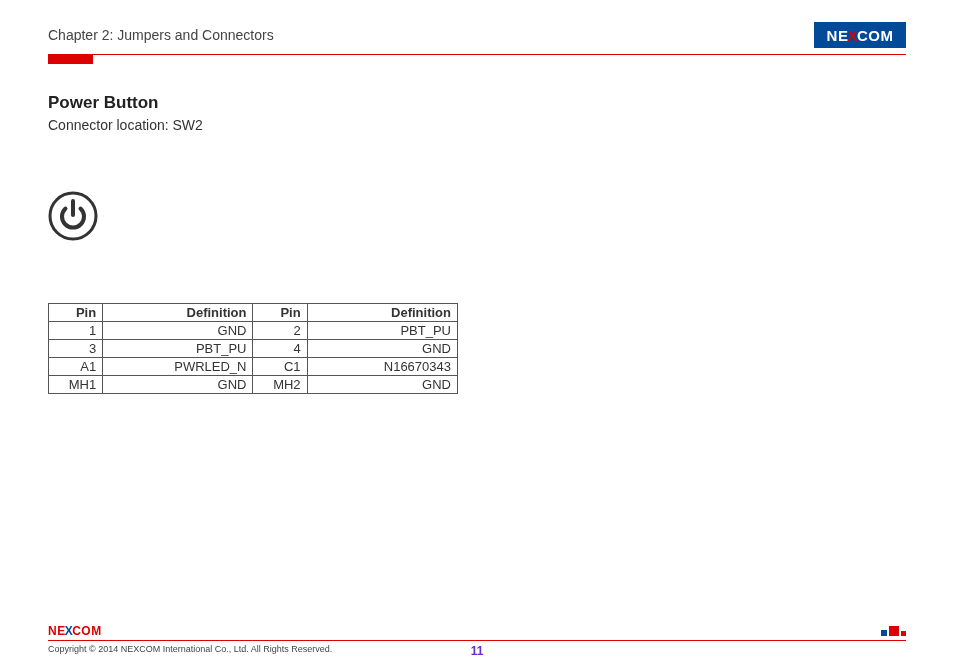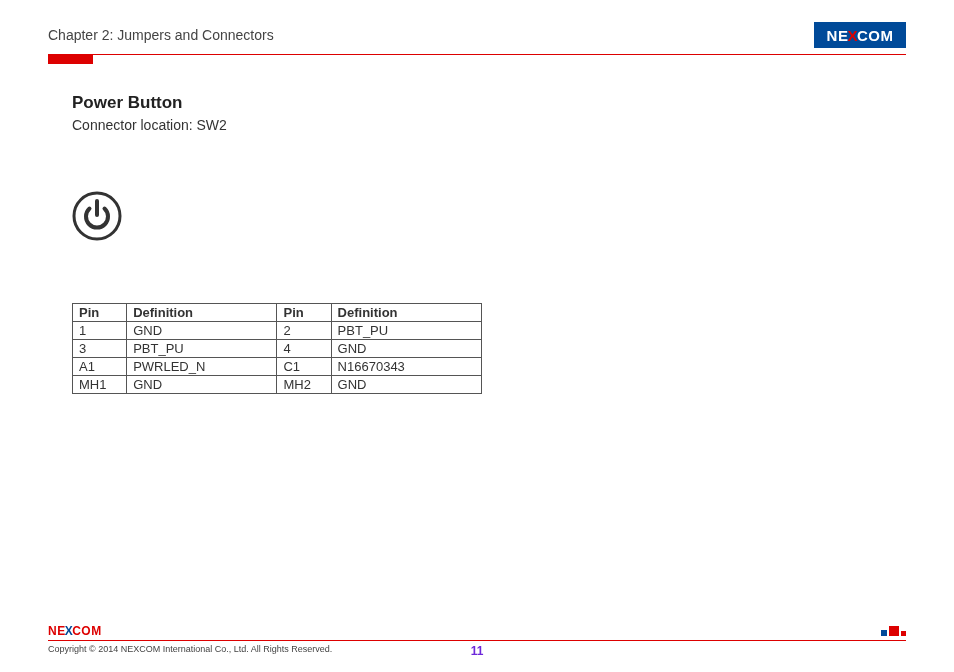--- a/index.html
+++ b/index.html
@@ -55,21 +55,20 @@
   .hr-block {
     position: absolute;
     top: 6px;
     left: 48px;
     height: 10px;
     width: 45px;
     background: #d00;
   }
   .content {
     padding: 38px 60px 0 48px;
-    margin-left: 24px;
   }
   .section-title {
     font-size: 17px;
     font-weight: bold;
     color: #222;
   }
   .section-sub {
     font-size: 14px;
     color: #333;
     margin-top: 4px;
@@ -83,21 +82,21 @@
   }
   table.pin-table {
     border-collapse: collapse;
     margin-top: 58px;
     width: 410px;
     font-size: 13px;
   }
   table.pin-table th, table.pin-table td {
     border: 1px solid #555;
     padding: 1px 6px;
-    text-align: left;
+    text-align: right;
     font-weight: normal;
   }
   table.pin-table th {
     font-weight: bold;
   }
   .col-pin { width: 54px; }
   .col-def { width: 150px; }
   .footer {
     position: absolute;
     bottom: 18px;

